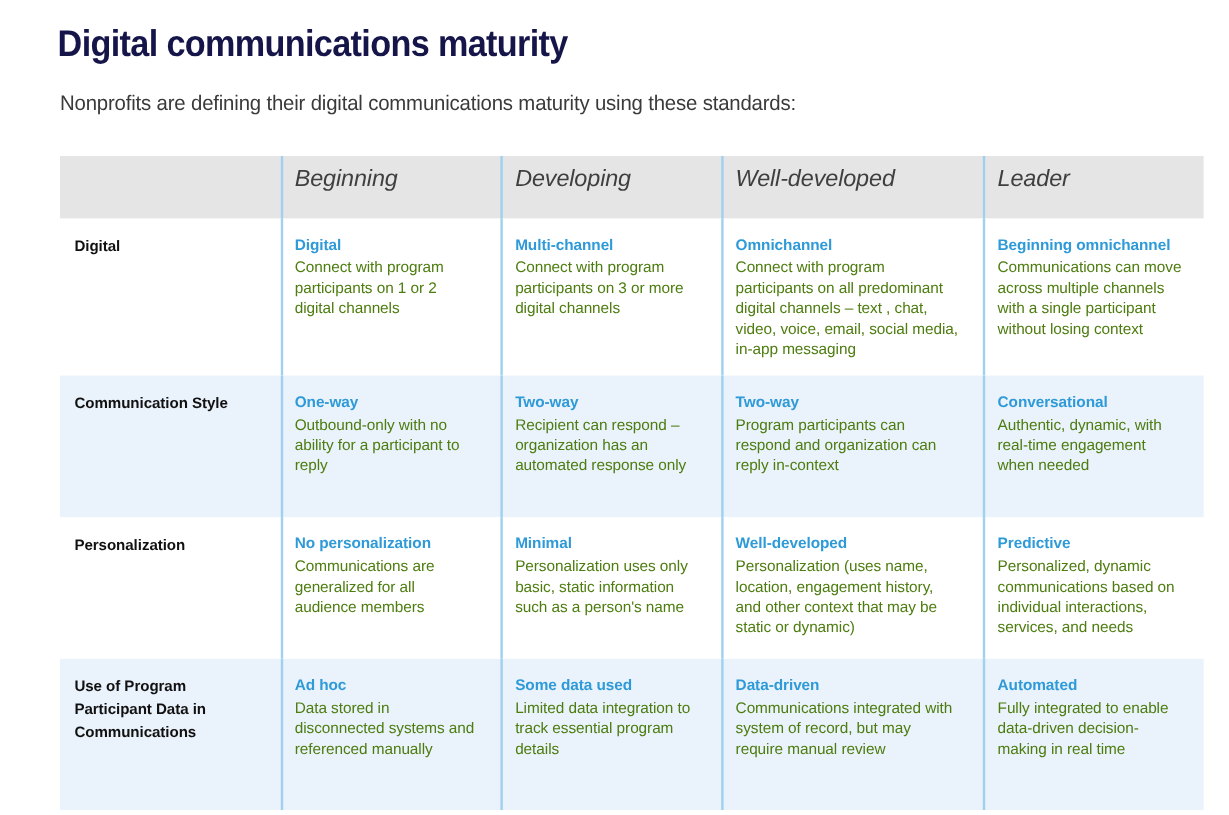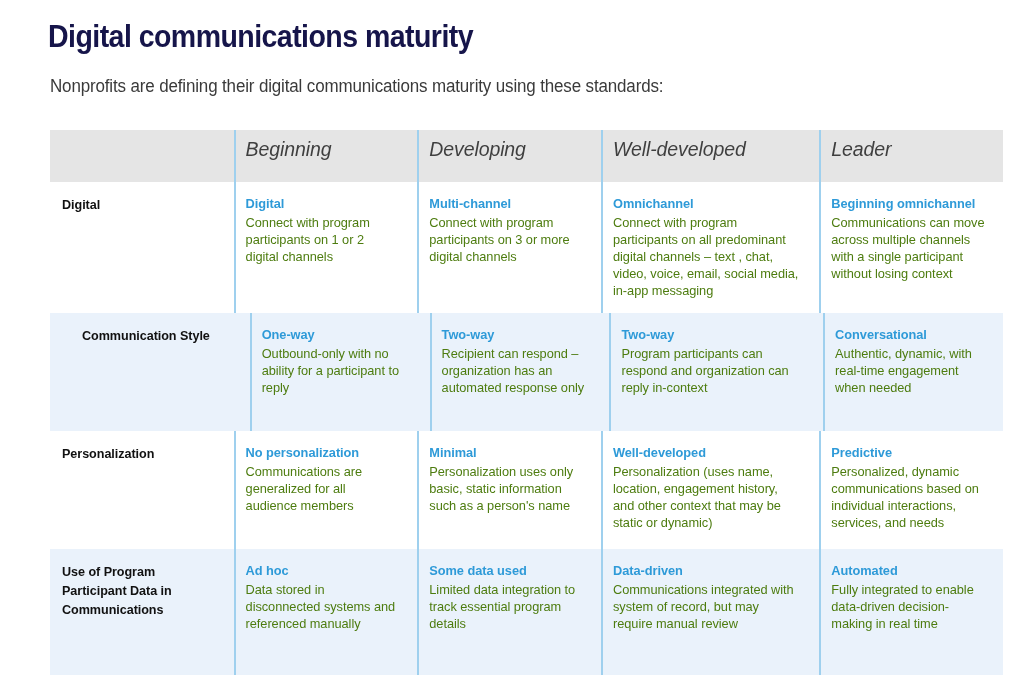--- a/index.html
+++ b/index.html
@@ -124,21 +124,21 @@
     font-size: 12.8px;
     font-weight: normal;
     color: #4d7c0f;
     line-height: 1.33;
     letter-spacing: -0.05px;
     white-space: pre-line;
   }
 
   
   .row-1 { min-height: 114px; }
-  .row-2 { min-height: 118px; padding-left: 20px; }
+  .row-2 { min-height: 118px; }
   .row-3 { min-height: 118px; }
   .row-4 { min-height: 126px; }
 </style>
 </head>
 <body>
 
 <div class="page">
 
   <h1 class="title">Digital communications maturity</h1>
 

